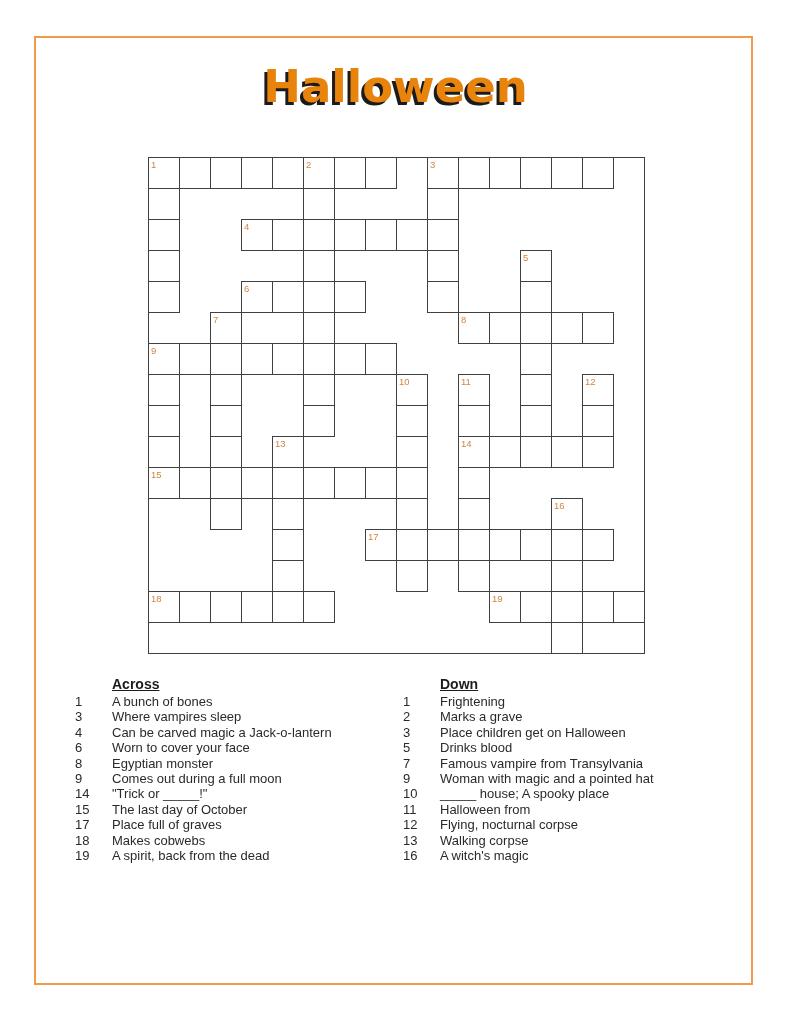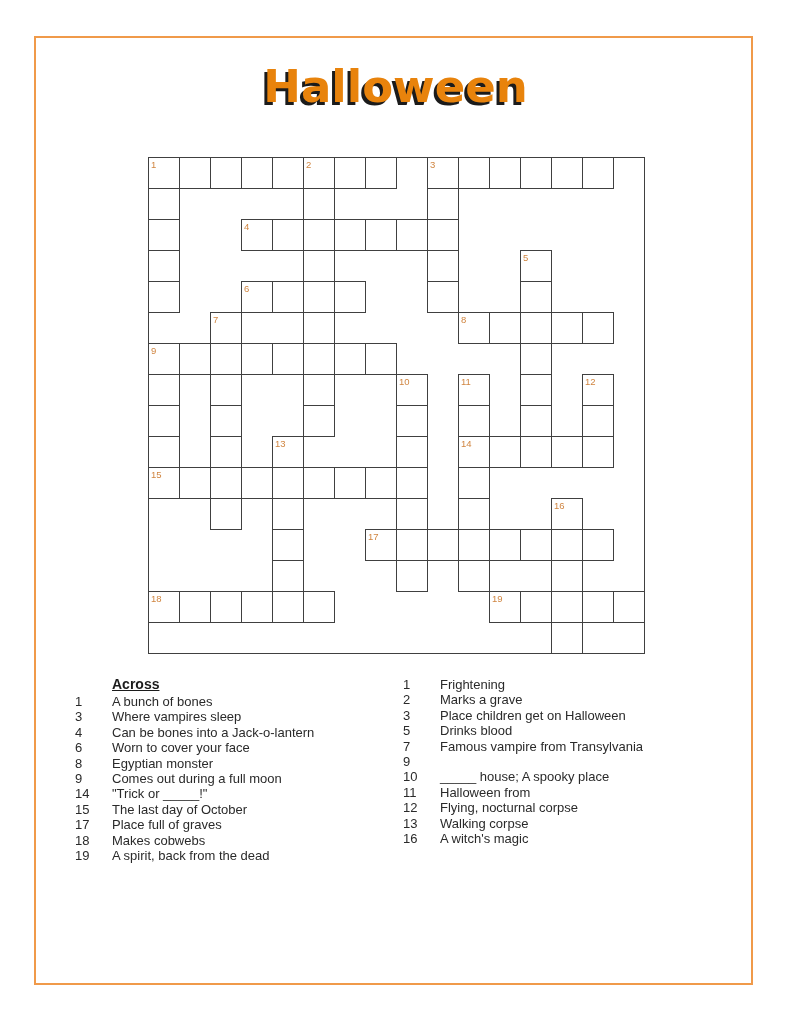--- a/index.html
+++ b/index.html
@@ -228,21 +228,21 @@
         <div class="clue-row">
           <span class="clue-num">1</span>
           <span class="clue-text">A bunch of bones</span>
         </div>
         <div class="clue-row">
           <span class="clue-num">3</span>
           <span class="clue-text">Where vampires sleep</span>
         </div>
         <div class="clue-row">
           <span class="clue-num">4</span>
-          <span class="clue-text">Can be bones into a Jack-o-lantern</span>
+          <span class="clue-text">Can be carved magic a Jack-o-lantern</span>
         </div>
         <div class="clue-row">
           <span class="clue-num">6</span>
           <span class="clue-text">Worn to cover your face</span>
         </div>
         <div class="clue-row">
           <span class="clue-num">8</span>
           <span class="clue-text">Egyptian monster</span>
         </div>
         <div class="clue-row">
@@ -266,20 +266,21 @@
           <span class="clue-text">Makes cobwebs</span>
         </div>
         <div class="clue-row">
           <span class="clue-num">19</span>
           <span class="clue-text">A spirit, back from the dead</span>
         </div>
       </div>
   </div>
 
   <div class="clue-col down">
+    <div class="clue-heading">Down</div>
     <div class="clue-rows">
         <div class="clue-row">
           <span class="clue-num">1</span>
           <span class="clue-text">Frightening</span>
         </div>
         <div class="clue-row">
           <span class="clue-num">2</span>
           <span class="clue-text">Marks a grave</span>
         </div>
         <div class="clue-row">
@@ -289,20 +290,21 @@
         <div class="clue-row">
           <span class="clue-num">5</span>
           <span class="clue-text">Drinks blood</span>
         </div>
         <div class="clue-row">
           <span class="clue-num">7</span>
           <span class="clue-text">Famous vampire from Transylvania</span>
         </div>
         <div class="clue-row">
           <span class="clue-num">9</span>
+          <span class="clue-text">Woman with magic and a pointed hat</span>
         </div>
         <div class="clue-row">
           <span class="clue-num">10</span>
           <span class="clue-text">_____ house; A spooky place</span>
         </div>
         <div class="clue-row">
           <span class="clue-num">11</span>
           <span class="clue-text">Halloween from</span>
         </div>
         <div class="clue-row">

